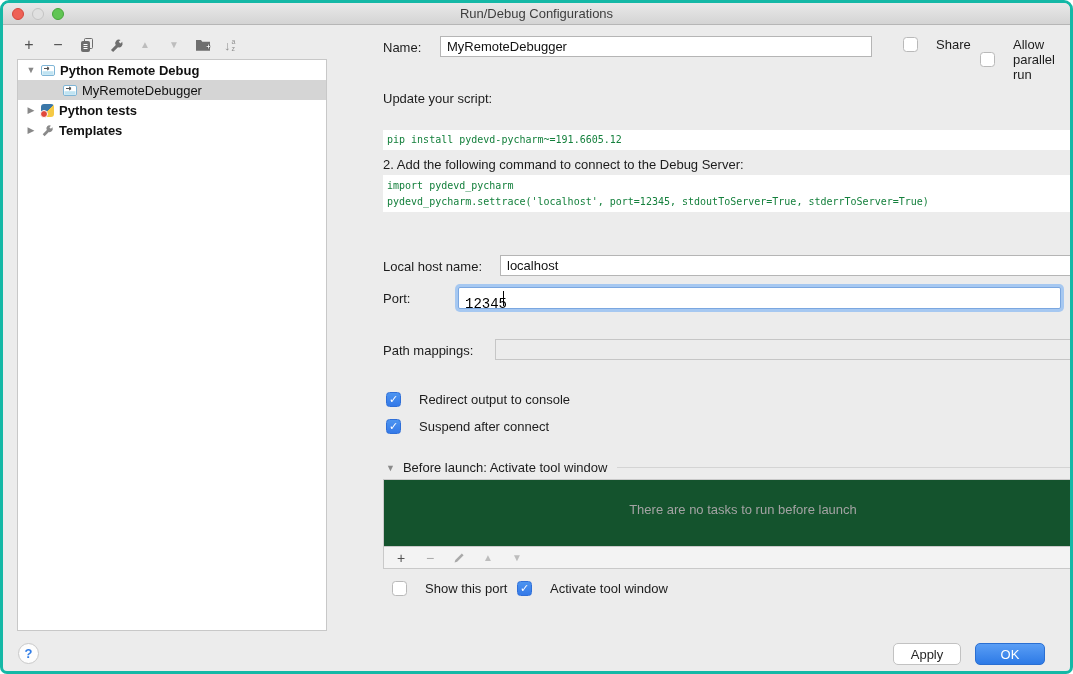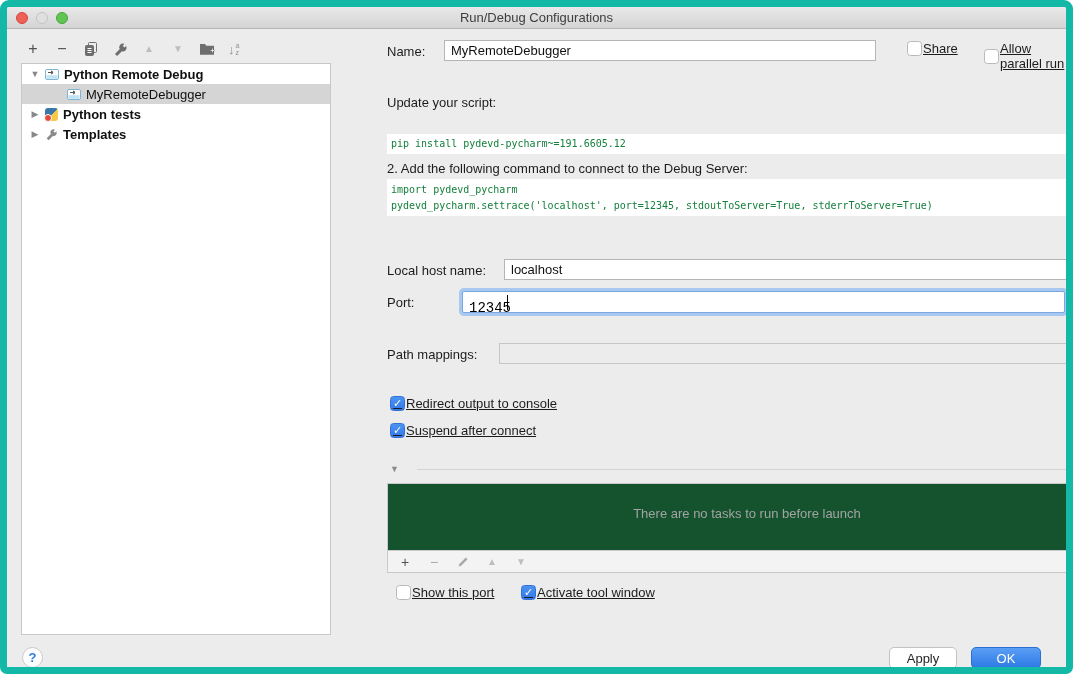--- a/index.html
+++ b/index.html
@@ -1,19 +1,19 @@
 <!DOCTYPE html>
 <html><head>
 <meta charset="utf-8">
 <style>
   * { box-sizing: border-box; }
   html,body { margin:0; padding:0; background:#fff; font-family:"Liberation Sans", sans-serif; }
   .window {
     position:relative; width:1073px; height:674px; background:#ececec;
-    border:7px solid #14b8a6; border-radius:9px 9px 7px 7px; overflow:hidden;
+    border:3px solid #14b8a6; border-radius:9px 9px 7px 7px; overflow:hidden;
   }
   
   .titlebar { position:absolute; left:0; top:0; right:0; height:22px;
     background:linear-gradient(#e9e9e9,#d4d4d4); border-bottom:1px solid #b6b6b6; }
   .traffic { position:absolute; left:9px; top:5px; display:flex; gap:8px; }
   .light { width:12px; height:12px; border-radius:50%; }
   .light.red   { background:#ee6156; border:1px solid #d3463d; }
   .light.gray  { background:#e0e0e0; border:1px solid #c3c3c3; }
   .light.green { background:#61c554; border:1px solid #47a53b; }
   .wtitle { position:absolute; left:0; right:0; top:0; text-align:center;
@@ -43,21 +43,21 @@
   
   .main { position:absolute; left:338px; top:0; width:720px; height:674px; font-size:13px; color:#1c1c1c; }
   .abs { position:absolute;margin-left:42px; }
   .field { background:#fff; border:1px solid #b5b5b5; font-size:13px; color:#111;
     padding:0 6px; font-family:"Liberation Sans",sans-serif; }
   .codebar { background:#fff; font-family:"DejaVu Sans Mono", monospace; font-size:10px; color:#15803d; }
   .cb { width:15px; height:15px; border-radius:3.5px; background:#fff; border:1px solid #b9b9b9;
     display:inline-flex; align-items:center; justify-content:center; flex:none; }
   .cb.checked { background:linear-gradient(#4c94f0,#3479e8); border:1px solid #2f6fd8;
     color:#fff; font-size:11px; line-height:11px; }
-  .cb-row { display:flex; align-items:center; gap:1px;text-decoration:underline; }
+  .cb-row { display:flex; align-items:center; gap:18px; }
   .port-wrap { position:absolute; left:117px; top:284px; width:603px; height:22px;
     background:#fff; border:1px solid #7ba7e0; border-radius:2px; box-shadow:0 0 0 3px #a6c8f1; }
   .port-wrap input { width:100%; height:100%; border:none; font-size:14px; padding:16px 6px;
     font-family:Liberation Mono, monospace; background:transparent; }
   .caret { position:absolute; left:44px; top:3px; width:1px; height:15px; background:#000; }
   .disabled-field { background:#ececec; border:1px solid #c6c6c6; }
   .bl-header { display:flex; align-items:center; }
   .bl-header .tri { font-size:9px; color:#8a8a8a; margin-right:8px; }
   .bl-header .rule { flex:1; height:1px; background:#d4d4d4; margin-left:10px; }
   .list-box { background:#14532d; border:1px solid #c9c9c9; text-align:center; }
@@ -210,20 +210,21 @@
       <span class="cb checked">✓</span>
       <span>Redirect output to console</span>
     </div>
     <div class="abs cb-row" style="left:3px;top:416px;">
       <span class="cb checked">✓</span>
       <span>Suspend after connect</span>
     </div>
 
     <div class="abs bl-header" style="left:3px;top:457px;width:717px;">
       <span class="tri">▼</span>
+      <span>Before launch: Activate tool window</span>
       <span class="rule"></span>
     </div>
 
     <div class="abs list-box" style="left:0;top:476px;width:720px;height:68px;">
       <div class="empty-msg">There are no tasks to run before launch</div>
     </div>
 
     <div class="abs list-toolbar" style="left:0;top:543px;width:720px;height:23px;">
       <span class="ti glyph-dark" style="font-size:14px;">+</span>
       <span class="ti" style="color:#a8a8a8;font-size:14px;">−</span>

